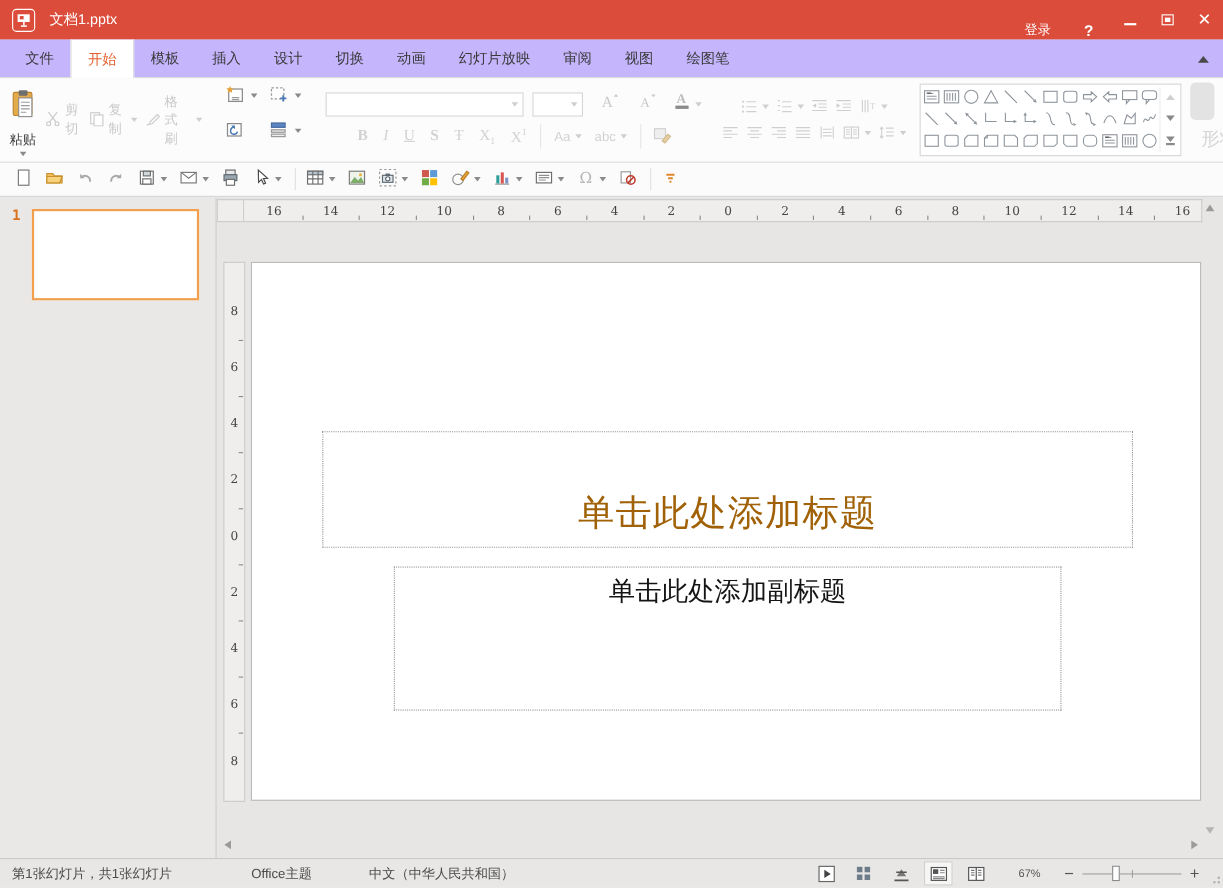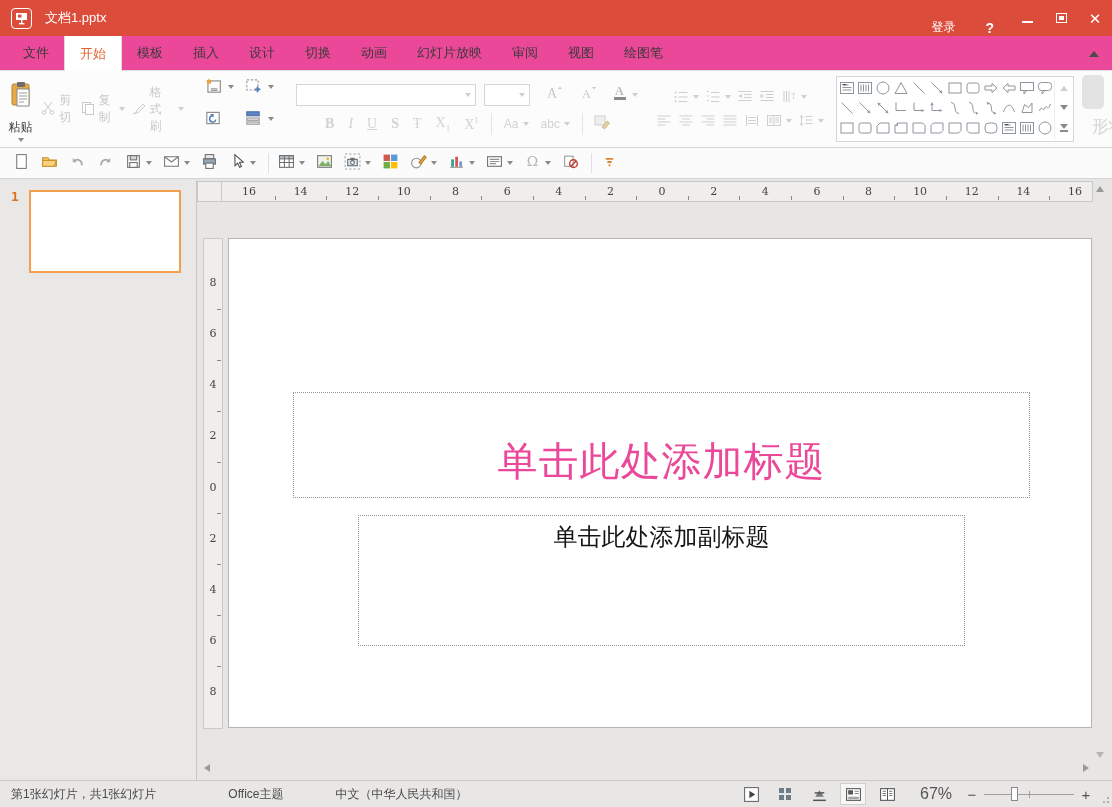--- a/index.html
+++ b/index.html
@@ -13,21 +13,21 @@
   .tb-right{margin-left:auto;display:flex;align-items:flex-end;height:100%}
   .tb-login{font-size:12px;padding:0 14px;cursor:default}
   .tb-help{font-size:14px;font-weight:bold;padding:0 16px}
   .winbtn{width:34px;height:100%;display:flex;align-items:center;justify-content:center}
   .min-glyph{width:11px;height:2px;background:#fff;margin-top:8px}
   .max-glyph{width:11px;height:10px;border:1.5px solid #fff;position:relative}
   .max-glyph::after{content:"";position:absolute;left:2px;top:2px;right:2px;bottom:2px;background:#fff}
   .close-glyph{font-size:15px;line-height:1}
 
   
-  .menubar{position:absolute;left:0;top:36px;right:0;height:35px;background:#ec4899;border-bottom:1px solid #dcdcdc;display:flex;align-items:stretch;padding-left:8px}
+  .menubar{position:absolute;left:0;top:36px;right:0;height:35px;background:#c4b5fd;border-bottom:1px solid #dcdcdc;display:flex;align-items:stretch;padding-left:8px}
   .tab{padding:0 15px;display:flex;align-items:center;font-size:13px;color:#3a3a3a}
   .tab.active{color:#e2612f;border-left:1px solid #dcdcdc;border-right:1px solid #dcdcdc;background:#fff;margin-bottom:-1px}
   .ribbon-collapse{position:absolute;right:13px;top:15px;width:0;height:0;border-left:5px solid transparent;border-right:5px solid transparent;border-bottom:6px solid #4a4a4a}
 
   
   .ribbon{position:absolute;left:0;top:71px;right:0;height:77px;background:#fcfcfc;border-bottom:1px solid #d8d8d8;display:flex;align-items:stretch}
   .rdiv{width:1px;background:#e5e5e5;margin:8px 0}
   .rgroup{display:flex;align-items:center}
   .paste-btn{width:52px;display:flex;flex-direction:column;align-items:center;justify-content:center;padding-top:4px}
   .paste-btn .lbl{margin-top:8px;color:#3a3a3a}
@@ -77,38 +77,38 @@
   .workspace{position:absolute;left:197px;top:180px;right:0;bottom:27px;background:#e7e6e5}
   .corner{position:absolute;left:0;top:1px;width:25px;height:21px;background:#efeeec;border:1px solid #c9c9c9}
   .hruler{position:absolute;left:25px;top:1px;width:871px;height:21px;background:#efeeec;border:1px solid #c9c9c9;border-left:none}
   .hruler .num{position:absolute;top:3px;transform:translateX(-50%);font-family:"DejaVu Serif",serif;font-size:11px;color:#444}
   .hruler .tick{position:absolute;bottom:1px;width:1px;height:4px;background:#8a8a8a}
   .vruler{position:absolute;left:6px;top:58px;width:20px;height:491px;background:#efeeec;border:1px solid #c9c9c9}
   .vruler .num{position:absolute;left:0;width:18px;text-align:center;font-family:"DejaVu Serif",serif;font-size:11px;color:#444}
   .vruler .tick{position:absolute;right:1px;width:4px;height:1px;background:#8a8a8a}
   .slide{position:absolute;left:31px;top:58px;width:864px;height:490px;background:#fff;border:1px solid #b5b5b5}
   .title-ph{position:absolute;left:64px;top:153px;width:737px;height:106px;border:1px dotted #949494;display:flex;align-items:flex-end;justify-content:center;padding-bottom:8px}
-  .title-ph .txt{font-family:"DejaVu Serif",serif;font-size:40px;color:#ec4899;letter-spacing:1px}
+  .title-ph .txt{font-family:"DejaVu Serif",serif;font-size:33px;color:#a16207;letter-spacing:1px}
   .subtitle-ph{position:absolute;left:129px;top:276px;width:607px;height:131px;border:1px dotted #949494;display:flex;align-items:flex-start;justify-content:center;padding-top:5px}
   .subtitle-ph .txt{font-family:"DejaVu Serif",serif;font-size:24px;color:#141414}
   .arr{position:absolute;width:0;height:0}
   .arr.up{right:8px;top:6px;border-left:4px solid transparent;border-right:4px solid transparent;border-bottom:6px solid #9a9a9a}
   .arr.down{right:8px;top:572px;border-left:4px solid transparent;border-right:4px solid transparent;border-top:6px solid #b5b5b5}
   .arr.left{left:7px;top:584px;border-top:4px solid transparent;border-bottom:4px solid transparent;border-right:6px solid #9a9a9a}
   .arr.right{left:886px;top:584px;border-top:4px solid transparent;border-bottom:4px solid transparent;border-left:6px solid #9a9a9a}
 
   
   .statusbar{position:absolute;left:0;bottom:0;right:0;height:27px;background:#e8e7e6;border-top:1px solid #c9c9c9;display:flex;align-items:center;color:#4a4a4a}
   .sb-info{margin-left:11px}
   .sb-theme{margin-left:72px}
   .sb-lang{margin-left:52px}
   .sb-right{position:absolute;right:0;top:0;bottom:0;display:flex;align-items:center}
   .viewbtn{display:flex;align-items:center;justify-content:center;width:26px;height:22px;margin-right:8px}
   .viewbtn.active{background:#f6f6f5;border:1px solid #cfcfcf}
-  .zoom-pct{width:44px;text-align:center;font-size:16px;color:#555;margin:0 6px}
+  .zoom-pct{width:44px;text-align:center;font-size:10px;color:#555;margin:0 6px}
   .zminus,.zplus{font-size:15px;color:#555;width:16px;text-align:center}
   .ztrack{position:relative;width:90px;height:14px;margin:0 4px}
   .ztrack .line{position:absolute;left:0;right:0;top:7px;height:1px;background:#a0a0a0}
   .ztrack .mid{position:absolute;left:50%;top:4px;width:1px;height:7px;background:#a0a0a0}
   .ztrack .handle{position:absolute;left:27px;top:0;width:7px;height:14px;background:#fdfdfd;border:1px solid #8a8a8a}
   .grip{width:14px;height:100%;position:relative;margin-left:4px}
   .grip i{position:absolute;width:2px;height:2px;background:#b0b0b0}
 </style>
 </head>
 <body>

